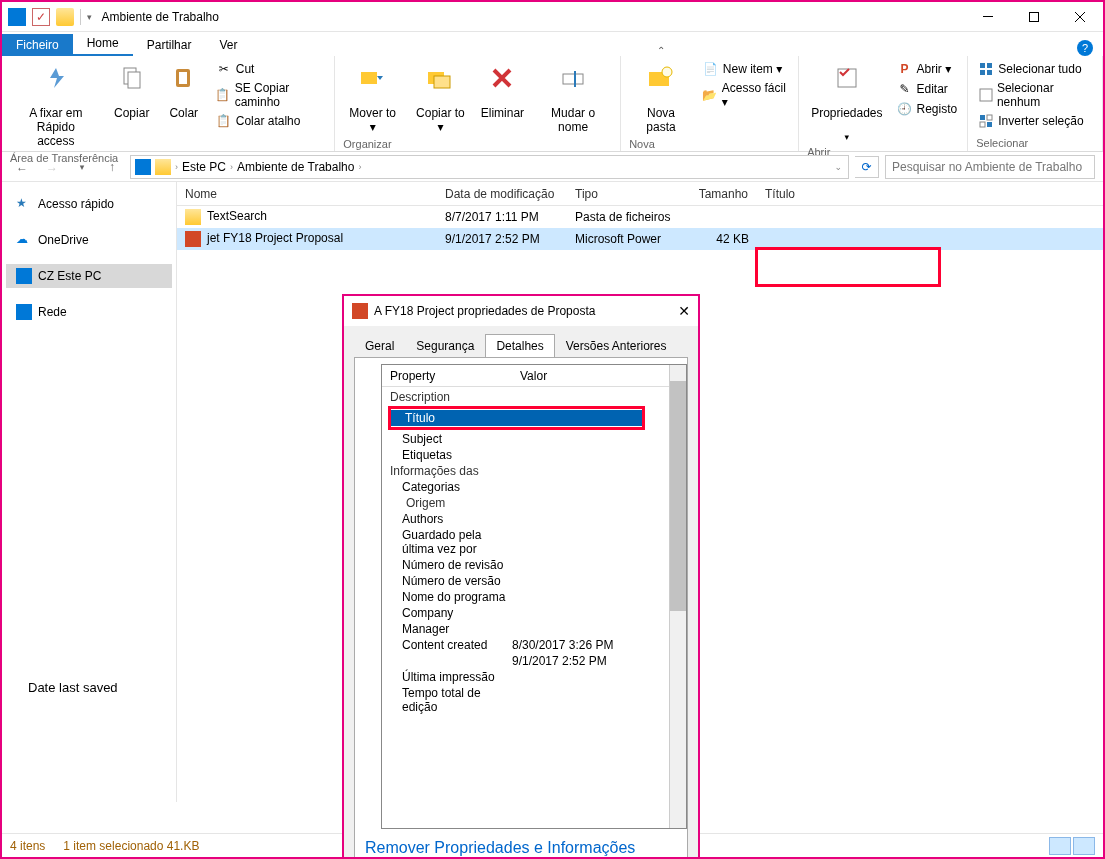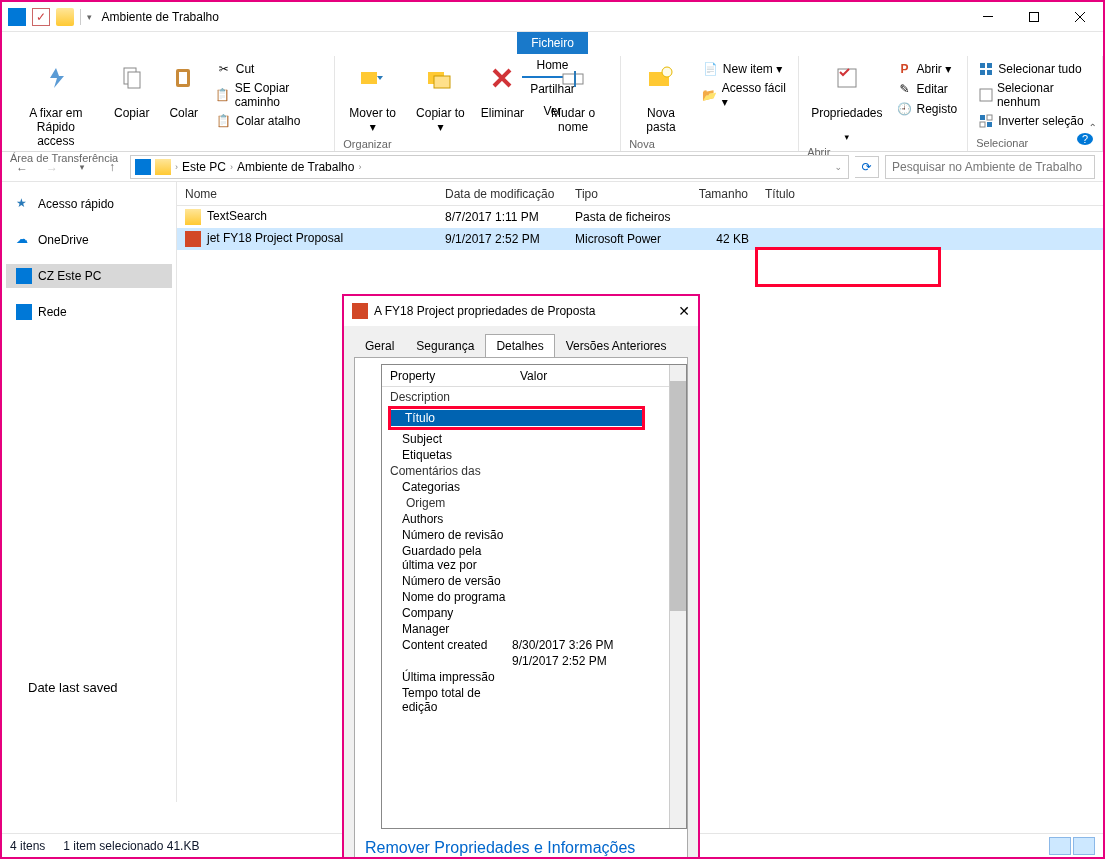--- a/index.html
+++ b/index.html
@@ -6,21 +6,21 @@
 body{background:#fff;width:1105px;height:859px;position:relative;border:2px solid #e6007e;overflow:hidden;}
 .titlebar{height:30px;display:flex;align-items:center;background:#fff;border-bottom:1px solid #e5e5e5;}
 .titlebar .qat{display:flex;align-items:center;gap:6px;padding:0 6px;}
 .qat .app-ic{width:18px;height:18px;background:#0078d7;display:inline-block;}
 .qat .check-ic{width:18px;height:18px;border:1px solid #c66;display:flex;align-items:center;justify-content:center;color:#c44;}
 .qat .folder-ic{width:18px;height:18px;background:linear-gradient(#ffe699,#ffc933);border-radius:2px;}
 .qat .sep{width:1px;height:16px;background:#ccc;}
 .titlebar .title{flex:1;text-align:left;padding-left:4px;}
 .winbtns{display:flex;}
 .winbtn{width:46px;height:30px;display:flex;align-items:center;justify-content:center;}
-.tabs{height:24px;display:flex;align-items:center;background:#fff;flex-direction:column;}
+.tabs{height:24px;display:flex;align-items:flex-end;background:#fff;}
 .tab{padding:4px 14px;cursor:pointer;}
 .tab.file{background:#1979ca;color:#fff;}
 .tab.active{border-bottom:2px solid #1979ca;}
 .helpicon{margin-left:auto;margin-right:10px;color:#0078d7;width:16px;height:16px;border-radius:50%;background:#0078d7;color:#fff;display:flex;align-items:center;justify-content:center;font-size:11px;}
 .chev-help{margin-left:auto;margin-right:6px;color:#555;font-size:10px;}
 .ribbon{height:96px;border-bottom:1px solid #dadada;display:flex;background:#fff;}
 .group{border-right:1px solid #e5e5e5;padding:4px 8px 2px;display:flex;flex-direction:column;justify-content:space-between;}
 .group .row{display:flex;align-items:flex-start;gap:8px;}
 .bigbtn{display:flex;flex-direction:column;align-items:center;gap:12px;padding:2px 4px;min-width:44px;text-align:center;}
 .bigbtn .ic{width:32px;height:32px;display:flex;align-items:center;justify-content:center;}
@@ -51,21 +51,21 @@
 .c-title{width:180px;}
 .lr{display:flex;height:22px;align-items:center;}
 .lr>div{padding:0 8px;overflow:hidden;white-space:nowrap;}
 .lr .c-size{text-align:right;width:70px;}
 .lr.sel{background:#cde8ff;}
 .lr .f-ic{width:16px;height:16px;display:inline-block;margin-right:6px;vertical-align:middle;}
 .fld-ic{background:linear-gradient(#ffe699,#ffc933);}
 .lnk-ic{background:linear-gradient(#ffe699,#ffc933);position:relative;}
 .ppt-ic{background:#d24726;}
 .redbox{border:3px solid #ff0033;position:absolute;}
-.status{position:absolute;bottom:0;left:0;right:0;height:24px;border-top:1px solid #e5e5e5;display:flex;align-items:center;padding:0 8px;gap:18px;color:#0f172a;background:#fff;}
+.status{position:absolute;bottom:0;left:0;right:0;height:24px;border-top:1px solid #e5e5e5;display:flex;align-items:center;padding:0 8px;gap:18px;color:#a16207;background:#fff;}
 .viewbtns{margin-left:auto;display:flex;gap:2px;}
 .viewbtn{width:22px;height:18px;border:1px solid #8bb8e8;background:#cde8ff;}
 .annot{position:absolute;left:26px;top:678px;font-size:13px;}
 
 .dlg{position:absolute;left:340px;top:292px;width:358px;height:648px;border:2px solid #e6007e;background:#fff;display:flex;flex-direction:column;}
 .dlg-title{height:30px;display:flex;align-items:center;padding:0 8px;gap:6px;}
 .dlg-title .pic{width:16px;height:16px;background:#d24726;}
 .dlg-close{margin-left:auto;font-size:14px;cursor:pointer;}
 .dlg-body{flex:1;background:#f0f0f0;padding:8px 10px 10px;display:flex;flex-direction:column;}
 .dlg-tabs{display:flex;margin-bottom:-1px;}
@@ -433,41 +433,41 @@
                   </div>
                   <div class="drow">
                     <div class="dp" style="padding-left:20px">Subject</div>
                     <div class="dv"></div>
                   </div>
                   <div class="drow">
                     <div class="dp" style="padding-left:20px">Etiquetas</div>
                     <div class="dv"></div>
                   </div>
                   <div class="drow h">
-                    <div class="dp" style="padding-left:8px">Comentários das</div>
+                    <div class="dp" style="padding-left:8px">Informações das</div>
                     <div class="dv"></div>
                   </div>
                   <div class="drow">
                     <div class="dp" style="padding-left:20px">Categorias</div>
                     <div class="dv"></div>
                   </div>
                   <div class="drow h">
                     <div class="dp" style="padding-left:24px">Origem</div>
                     <div class="dv"></div>
                   </div>
                   <div class="drow">
                     <div class="dp" style="padding-left:20px">Authors</div>
                     <div class="dv"></div>
                   </div>
                   <div class="drow">
+                    <div class="dp" style="padding-left:20px">Guardado pela última vez por</div>
+                    <div class="dv"></div>
+                  </div>
+                  <div class="drow">
                     <div class="dp" style="padding-left:20px">Número de revisão</div>
-                    <div class="dv"></div>
-                  </div>
-                  <div class="drow">
-                    <div class="dp" style="padding-left:20px">Guardado pela última vez por</div>
                     <div class="dv"></div>
                   </div>
                   <div class="drow">
                     <div class="dp" style="padding-left:20px">Número de versão</div>
                     <div class="dv"></div>
                   </div>
                   <div class="drow">
                     <div class="dp" style="padding-left:20px">Nome do programa</div>
                     <div class="dv"></div>
                   </div>

